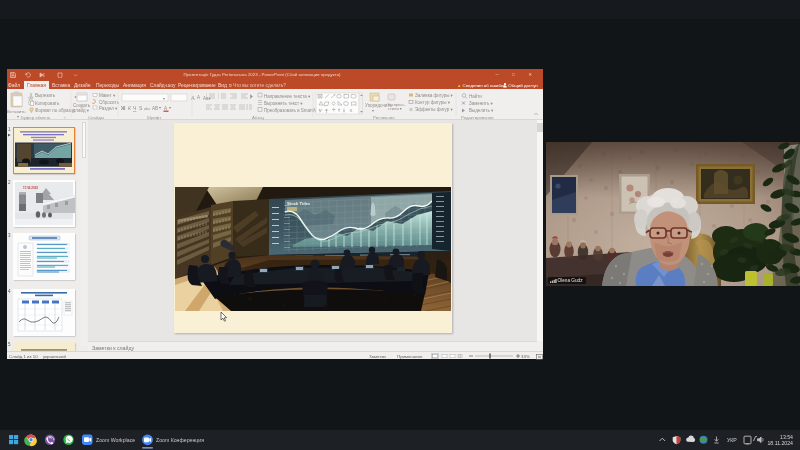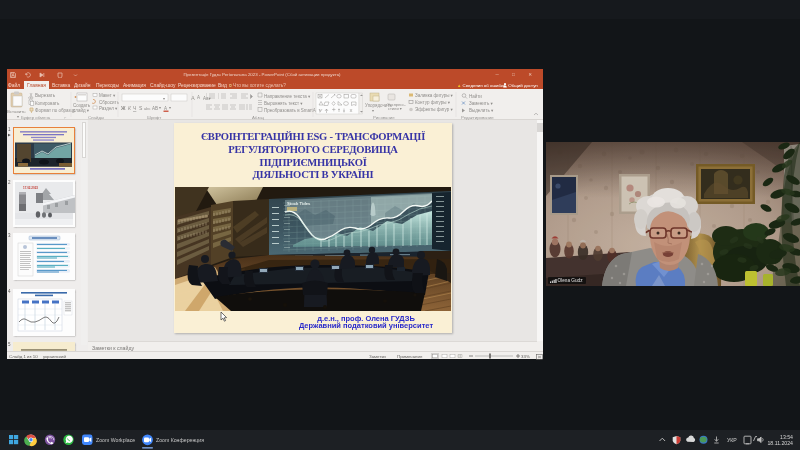--- a/index.html
+++ b/index.html
@@ -319,21 +319,20 @@
           <svg width="62" height="10" viewBox="0 0 62 10">
             <rect x="0" y="0" width="62" height="10" fill="#F6ECCF"></rect>
             <rect x="8" y="3" width="46" height="1.8" fill="#9a9176"></rect>
             <rect x="14" y="6" width="34" height="1.4" fill="#a89f84"></rect>
           </svg>
         </div>
       </div>
       <div class="abs" id="panescroll"></div>
       <div class="abs" id="panethumb"></div>
       <div class="abs" id="slide">
-        <div id="stitle">ЄВРОІНТЕГРАЦІЙНІ ESG - ТРАНСФОРМАЦІЇ<br>РЕГУЛЯТОРНОГО СЕРЕДОВИЩА<br>ПІДПРИЄМНИЦЬКОЇ<br>ДІЯЛЬНОСТІ В УКРАЇНІ</div>
         <div id="simg">
           <svg width="276" height="124" viewBox="0 0 276 124">
             <defs>
               <linearGradient id="beam" x1="0" y1="0" x2="1" y2="1">
                 <stop offset="0" stop-color="#d9cca6"></stop>
                   <stop offset="1" stop-color="#8a7850"></stop>
               </linearGradient>
               <linearGradient id="floor" x1="0" y1="0" x2="0" y2="1">
                 <stop offset="0" stop-color="#4a3119"></stop>
                   <stop offset="1" stop-color="#8e6438"></stop>
@@ -522,21 +521,20 @@
             <circle cx="75" cy="112" r="1.8" fill="#1a140c"></circle>
             <circle cx="110" cy="118" r="2" fill="#15100a"></circle>
             <circle cx="210" cy="114" r="1.8" fill="#15100a"></circle>
             <circle cx="240" cy="108" r="1.6" fill="#17120c"></circle>
             <circle cx="150" cy="120" r="2" fill="#15100a"></circle>
           </svg>
         </div>
         <svg style="position:absolute; left:46px; top:189px;" width="7" height="10" viewBox="0 0 7 10">
           <path d="M1,0 L1,8 L3,6.2 L4.4,9.2 L5.6,8.6 L4.2,5.8 L6.6,5.6 Z" fill="#fff" stroke="#333" stroke-width="0.7"></path>
         </svg>
-        <div id="scred">д.е.н., проф. Олена ГУДЗЬ<br>Державний податковий університет</div>
       </div>
       <div class="abs" id="rightscroll"></div>
       <div class="abs" id="rightthumb"></div>
     </div>
     <div class="abs" id="notesbar">
         <span style="position:absolute; left:4px; top:3px;">Заметки к слайду</span>
       </div>
     <div class="abs" id="statusbar">
       <span style="position:absolute; left:2px; top:2px;">Слайд 1 из 10</span>
       <span style="position:absolute; left:36px; top:2px;">украинский</span>

